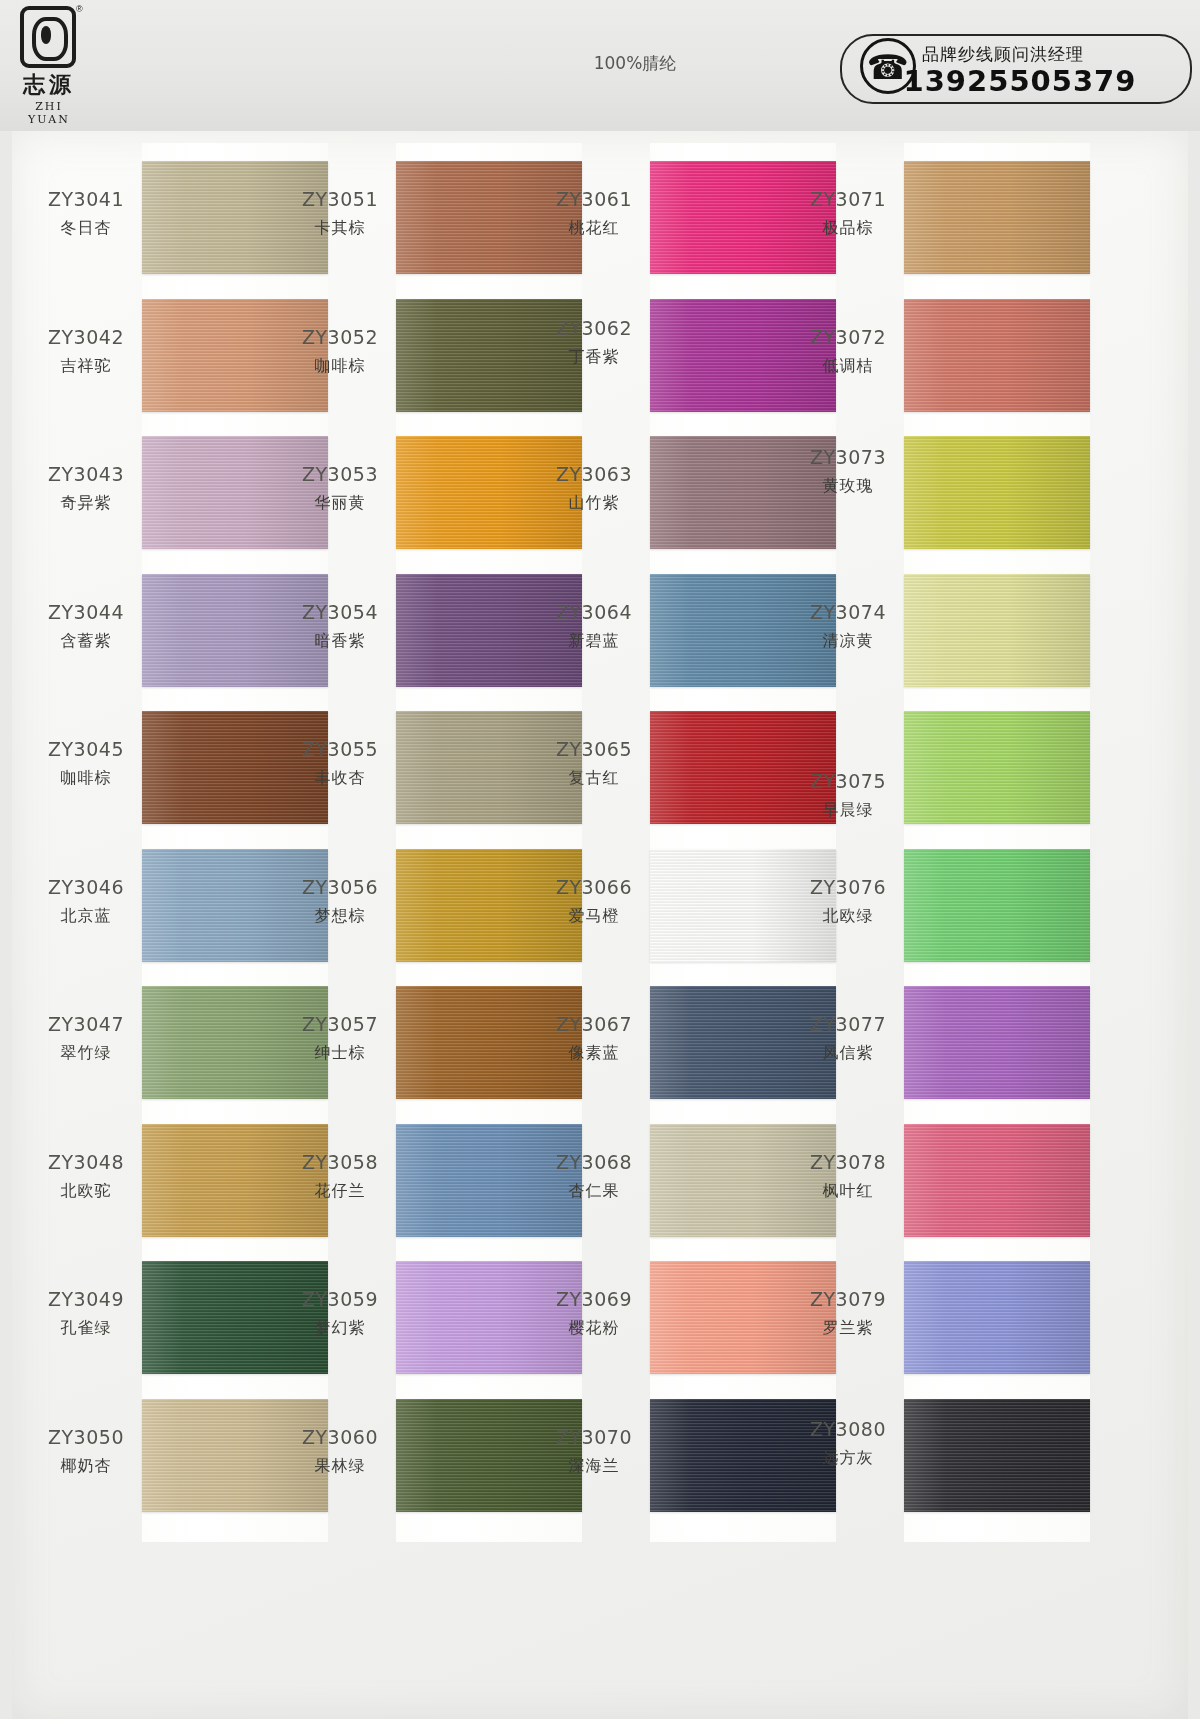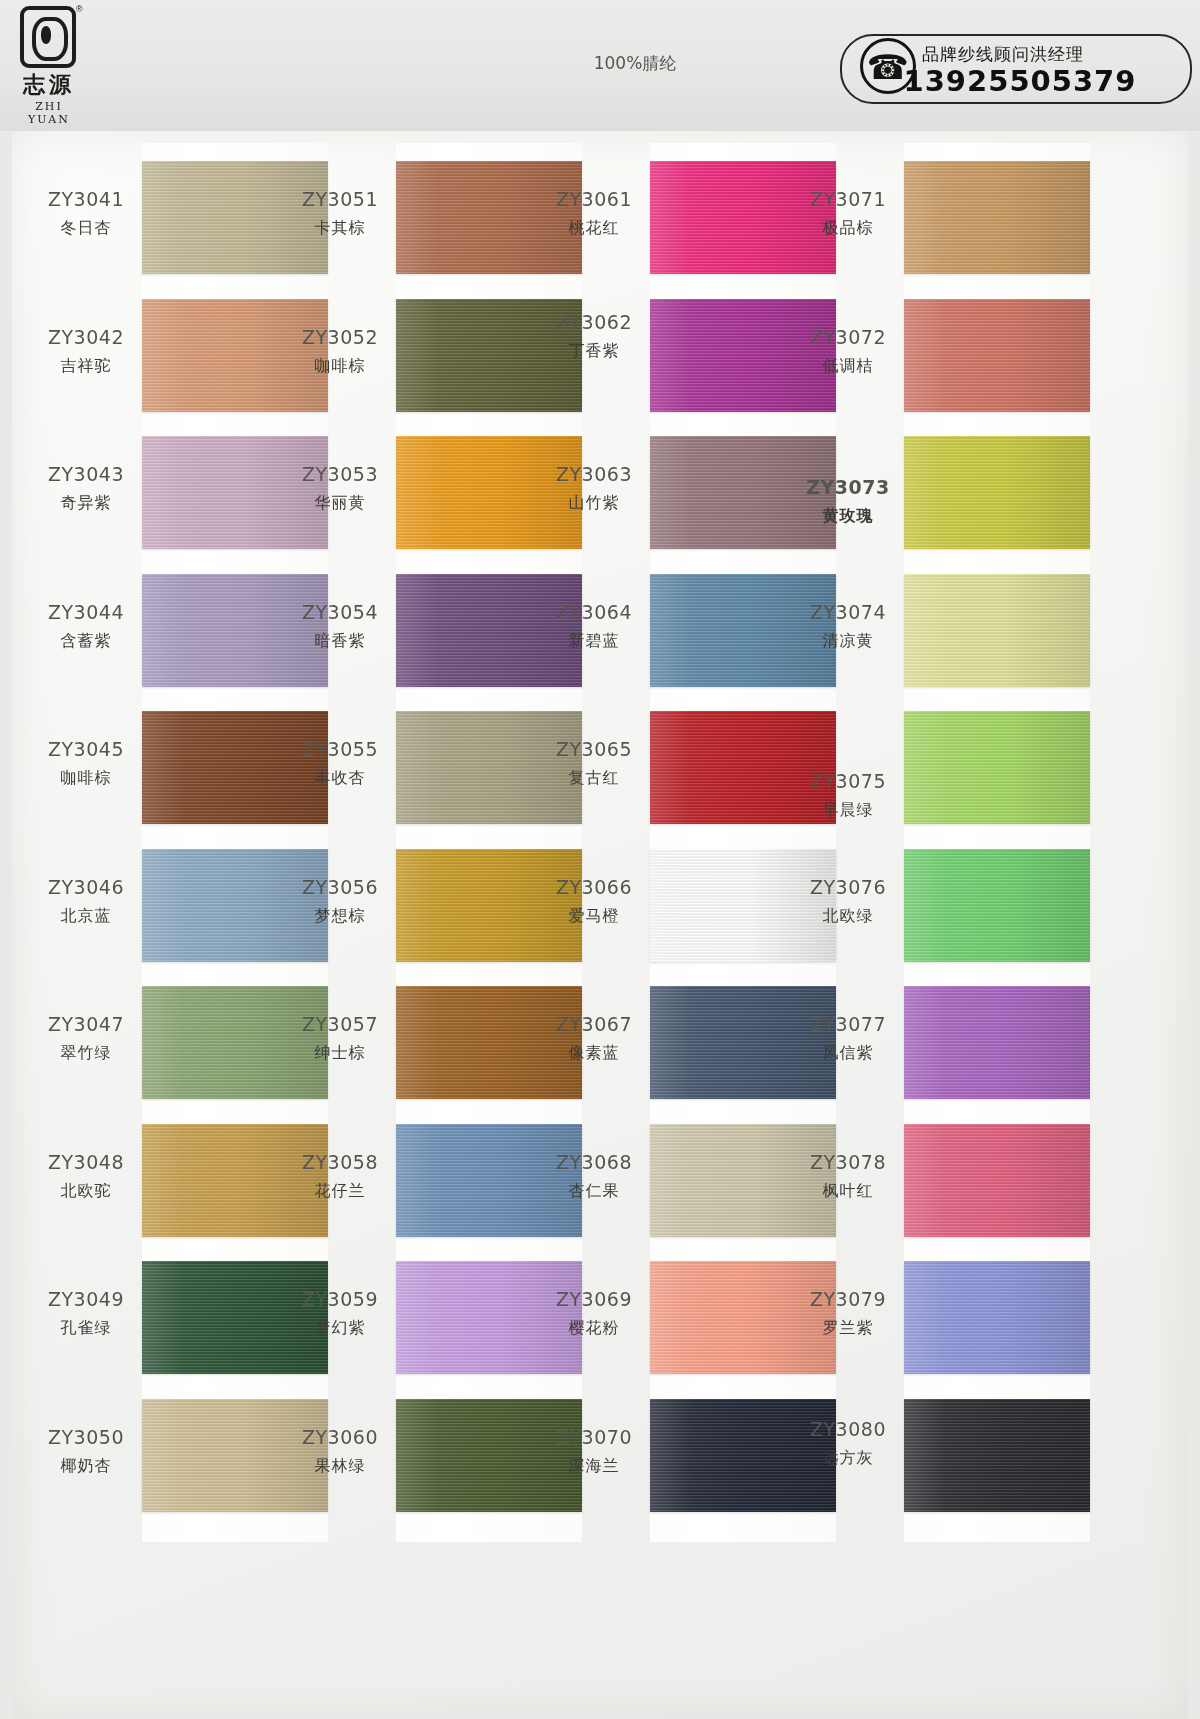--- a/index.html
+++ b/index.html
@@ -325,21 +325,21 @@
         <div class="yarn-sheen"></div>
       </div>
       <div class="label" style="top: 58px;">
         <div class="code">ZY3061</div>
         <div class="cname">桃花红</div>
       </div>
       <div class="yarn" style="top: 167.5px; height: 113px; background: rgb(168, 50, 149);">
         <div class="yarn-tex"></div>
         <div class="yarn-sheen"></div>
       </div>
-      <div class="label" style="top: 181px;">
+      <div class="label" style="top: 187px;">
         <div class="code">ZY3062</div>
         <div class="cname">丁香紫</div>
       </div>
       <div class="yarn" style="top: 305px; height: 113px; background: rgb(147, 117, 122);">
         <div class="yarn-tex"></div>
         <div class="yarn-sheen"></div>
       </div>
       <div class="label" style="top: 333px;">
         <div class="code">ZY3063</div>
         <div class="cname">山竹紫</div>
@@ -416,21 +416,21 @@
         <div class="yarn-sheen"></div>
       </div>
       <div class="label" style="top: 195.5px;">
         <div class="code">ZY3072</div>
         <div class="cname">低调桔</div>
       </div>
       <div class="yarn" style="top: 305px; height: 113px; background: rgb(201, 201, 66);">
         <div class="yarn-tex"></div>
         <div class="yarn-sheen"></div>
       </div>
-      <div class="label" style="top: 346px; font-weight: bold;">
+      <div class="label" style="top: 316px;">
         <div class="code">ZY3073</div>
         <div class="cname">黄玫瑰</div>
       </div>
       <div class="yarn" style="top: 442.5px; height: 113px; background: rgb(224, 225, 153);">
         <div class="yarn-tex"></div>
         <div class="yarn-sheen"></div>
       </div>
       <div class="label" style="top: 470.5px;">
         <div class="code">ZY3074</div>
         <div class="cname">清凉黄</div>

